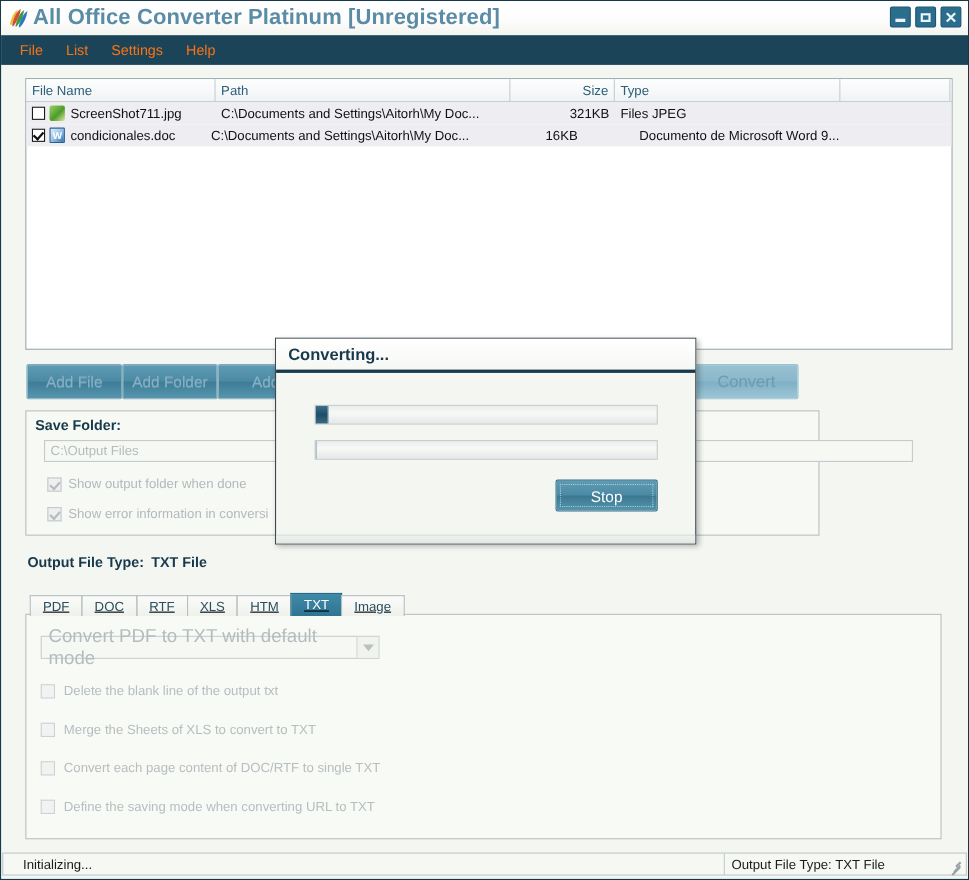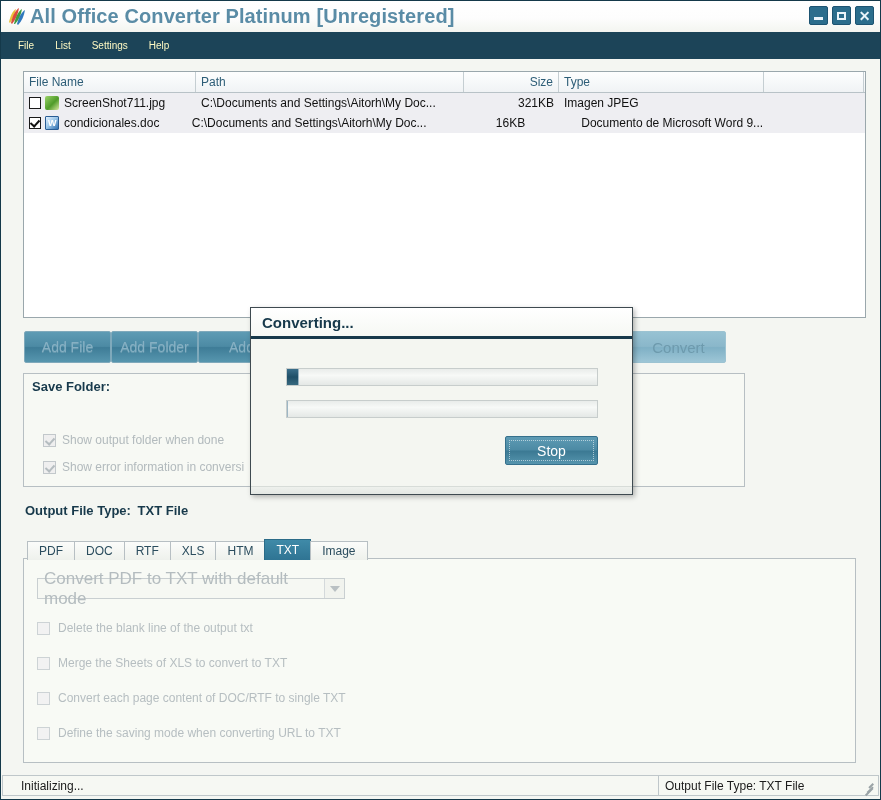--- a/index.html
+++ b/index.html
@@ -44,21 +44,21 @@
   .win-btn .glyph-max { width: 9px; height: 8px; border: 2px solid #eaf4fa; }
   .win-btn .glyph-close { font-size: 14px; font-weight: bold; color: #eaf4fa; }
 
   
   .menubar {
     position: absolute; left: 0; top: 31px; width: 879px; height: 27px;
     background: #1c4458;
     display: flex; align-items: center; padding-left: 8px; gap: 3px;
   }
   .menu-item {
-    color: #fef9c3; font-size: 10px; padding: 3px 9px; cursor: pointer;
+    color: #f97316; font-size: 13px; padding: 3px 9px; cursor: pointer;
     white-space: nowrap;
     text-align: right;
   }
 
   
   .filelist {
     position: absolute; left: 22px; top: 70px; width: 843px; height: 247px;
     background: #ffffff; border: 1px solid #9aa7ac;
   }
   .fl-head {
@@ -144,20 +144,21 @@
   
   .oft {
     position: absolute; left: 24px; top: 502px;
     font-size: 13px; font-weight: bold; color: #17394b;
   }
   .oft .val { margin-left: 3px; }
 
   .tabstrip {
     position: absolute; left: 26px; top: 538px; display: flex; align-items: flex-end;
     z-index: 3;
+    text-decoration: underline;
   }
   .tab {
     height: 19px; padding: 0 11px; font-size: 12px; color: #2b4d5e;
     background: linear-gradient(to bottom,#fbfcfa 0%,#eef1ec 100%);
     border: 1px solid #b7bfc3; border-bottom: none;
     display: flex; align-items: center; cursor: pointer;
     margin-right: -1px;
   }
   .tab.active {
     background: linear-gradient(to bottom,#3f8aa8 0%,#2f7493 100%);
@@ -289,21 +290,21 @@
       </div>
     <div class="fl-rows" id="fl-rows">
         <div class="fl-row">
           <div class="fl-td" style="width: 172px;">
             <span class="cb"></span>
             <span class="ficon jpg"></span>
             <span>ScreenShot711.jpg</span>
           </div>
           <div class="fl-td" style="width: 268px;">C:\Documents and Settings\Aitorh\My Doc...</div>
           <div class="fl-td num" style="width: 95px;">321KB</div>
-          <div class="fl-td" style="width: 205px;">Imagen JPEG</div>
+          <div class="fl-td" style="width: 205px;">Files JPEG</div>
           <div class="fl-td" style="width: 100px;"></div>
         </div>
         <div class="fl-row">
           <div class="fl-td" style="width: 172px;">
             <span class="cb checked"></span>
             <span class="ficon doc"></span>
             <span>condicionales.doc</span>
           </div>
           <div class="fl-td" style="width: 268px;">C:\Documents and Settings\Aitorh\My Doc...</div>
           <div class="fl-td num" style="width: 95px;">16KB</div>
@@ -315,20 +316,21 @@
 
   <div class="btnrow">
     <div class="btn">Add File</div>
     <div class="btn">Add Folder</div>
     <div class="btn">Add</div>
   </div>
   <div class="btn-convert">Convert</div>
 
   <div class="savepanel">
     <div class="sp-title">Save Folder:</div>
+    <div class="sp-input">C:\Output Files</div>
     <div class="sp-check" style="top:59px">
       <span class="box"></span>
       <span>Show output folder when done</span>
     </div>
     <div class="sp-check" style="top:86px">
       <span class="box"></span>
       <span>Show error information in conversi</span>
     </div>
   </div>
 

